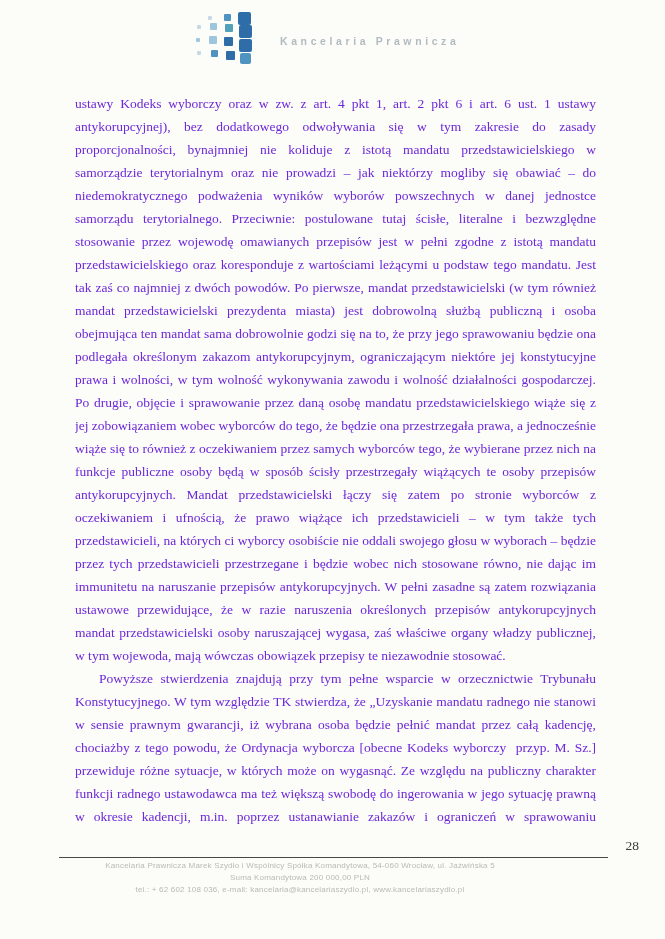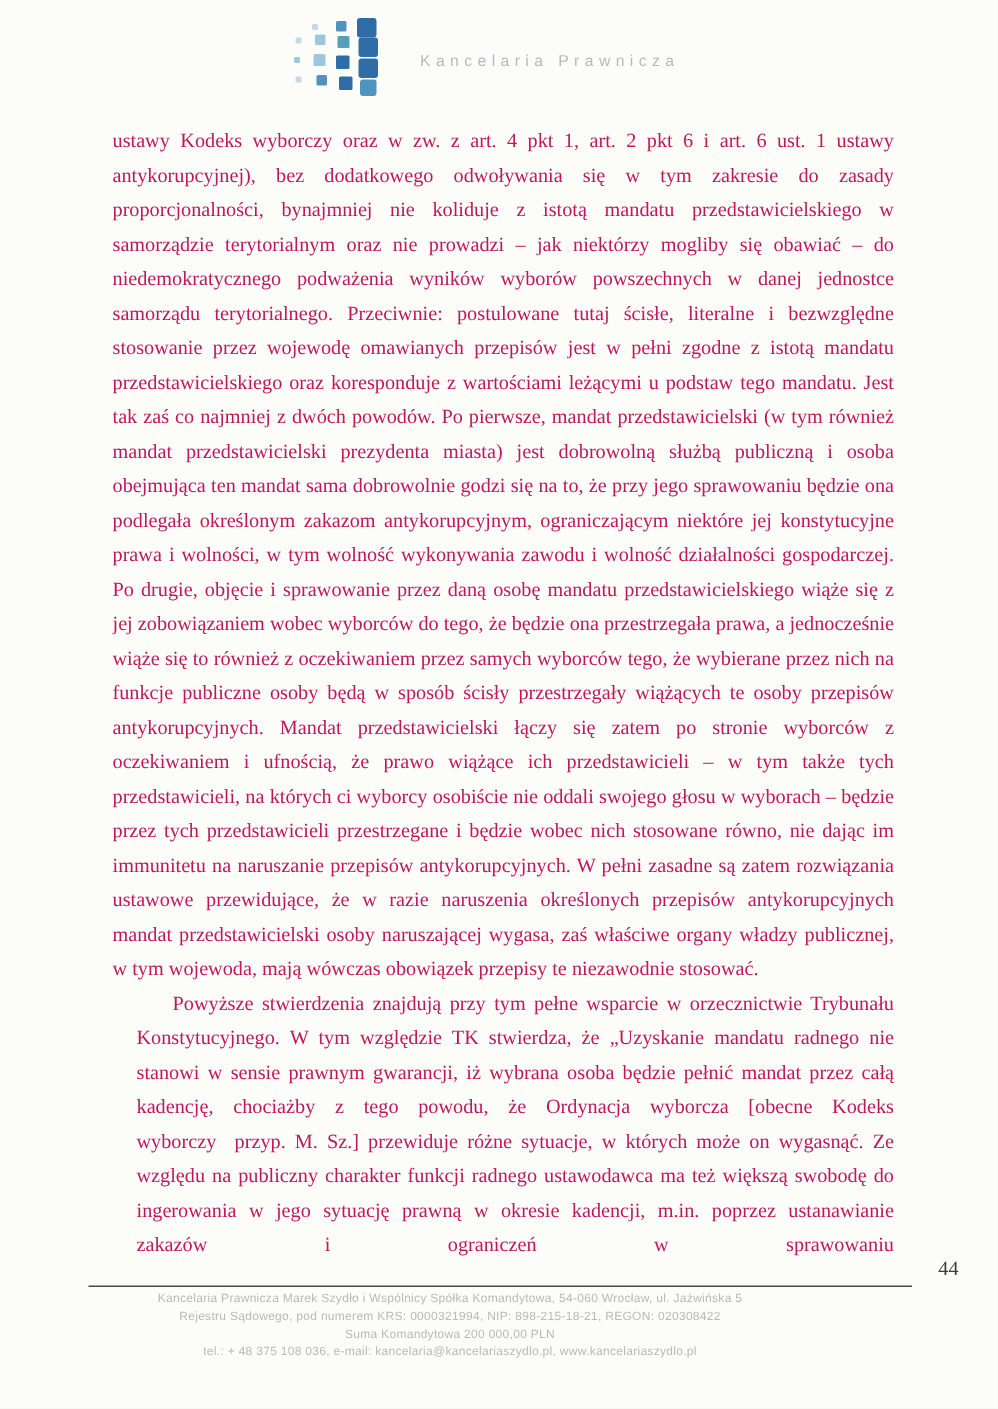--- a/index.html
+++ b/index.html
@@ -32,41 +32,41 @@
     font-size: 17px;
     font-weight: 500;
     letter-spacing: 0.8px;
     color: #58616a;
     white-space: nowrap;
   }
   .brand-subtitle {
     margin-top: 3px;
     font-family: "Liberation Sans", sans-serif;
     font-size: 10.5px;
-    font-weight: 400;
+    font-weight: 700;
     letter-spacing: 3.6px;
     color: #b2bbc1;
     white-space: nowrap;
   }
 
   
   .body-text {
     position: absolute;
     left: 75px;
-    top: 82px;
+    top: 92px;
     width: 521px;
     max-height: 762px;
     overflow: hidden;
     font-size: 13.5px;
     line-height: 23px;
-    color: #be185d;
+    color: #6d28d9;
     text-align: justify;
   }
   .body-text p { text-align: justify; }
-  .body-text p.indent { text-indent: 24px; margin-left: 16px; }
+  .body-text p.indent { text-indent: 24px; }
   .body-text p.justify-last { text-align-last: justify; }
 
   
   .page-number {
     position: absolute;
     right: 26px;
     top: 838px;
     font-size: 13.5px;
     color: #3b3b38;
   }
@@ -118,23 +118,22 @@
     <div class="brand">
       <span class="brand-subtitle">Kancelaria Prawnicza</span>
     </div>
   </div>
 
   <div class="body-text">
     <p>ustawy Kodeks wyborczy oraz w zw. z art. 4 pkt 1, art. 2 pkt 6 i art. 6 ust. 1 ustawy antykorupcyjnej), bez dodatkowego odwoływania się w tym zakresie do zasady proporcjonalności, bynajmniej nie koliduje z istotą mandatu przedstawicielskiego w samorządzie terytorialnym oraz nie prowadzi – jak niektórzy mogliby się obawiać – do niedemokratycznego podważenia wyników wyborów powszechnych w danej jednostce samorządu terytorialnego. Przeciwnie: postulowane tutaj ścisłe, literalne i bezwzględne stosowanie przez wojewodę omawianych przepisów jest w pełni zgodne z istotą mandatu przedstawicielskiego oraz koresponduje z wartościami leżącymi u podstaw tego mandatu. Jest tak zaś co najmniej z dwóch powodów. Po pierwsze, mandat przedstawicielski (w tym również mandat przedstawicielski prezydenta miasta) jest dobrowolną służbą publiczną i osoba obejmująca ten mandat sama dobrowolnie godzi się na to, że przy jego sprawowaniu będzie ona podlegała określonym zakazom antykorupcyjnym, ograniczającym niektóre jej konstytucyjne prawa i wolności, w tym wolność wykonywania zawodu i wolność działalności gospodarczej. Po drugie, objęcie i sprawowanie przez daną osobę mandatu przedstawicielskiego wiąże się z jej zobowiązaniem wobec wyborców do tego, że będzie ona przestrzegała prawa, a jednocześnie wiąże się to również z oczekiwaniem przez samych wyborców tego, że wybierane przez nich na funkcje publiczne osoby będą w sposób ścisły przestrzegały wiążących te osoby przepisów antykorupcyjnych. Mandat przedstawicielski łączy się zatem po stronie wyborców z oczekiwaniem i ufnością, że prawo wiążące ich przedstawicieli – w tym także tych przedstawicieli, na których ci wyborcy osobiście nie oddali swojego głosu w wyborach – będzie przez tych przedstawicieli przestrzegane i będzie wobec nich stosowane równo, nie dając im immunitetu na naruszanie przepisów antykorupcyjnych. W pełni zasadne są zatem rozwiązania ustawowe przewidujące, że w razie naruszenia określonych przepisów antykorupcyjnych mandat przedstawicielski osoby naruszającej wygasa, zaś właściwe organy władzy publicznej, w tym wojewoda, mają wówczas obowiązek przepisy te niezawodnie stosować.</p>
     <p class="indent justify-last">Powyższe stwierdzenia znajdują przy tym pełne wsparcie w orzecznictwie Trybunału Konstytucyjnego. W tym względzie TK stwierdza, że „Uzyskanie mandatu radnego nie stanowi w sensie prawnym gwarancji, iż wybrana osoba będzie pełnić mandat przez całą kadencję, chociażby z tego powodu, że Ordynacja wyborcza [obecne Kodeks wyborczy&nbsp;&nbsp;przyp. M. Sz.] przewiduje różne sytuacje, w których może on wygasnąć. Ze względu na publiczny charakter funkcji radnego ustawodawca ma też większą swobodę do ingerowania w jego sytuację prawną w okresie kadencji, m.in. poprzez ustanawianie zakazów i ograniczeń w sprawowaniu</p>
   </div>
 
-  <div class="page-number">44</div>
+  <div class="page-number">28</div>
 
   <div class="footer-divider"></div>
   <div class="footer">
     <div>Kancelaria Prawnicza Marek Szydło i Wspólnicy Spółka Komandytowa, 54-060 Wrocław, ul. Jaźwińska 5</div>
-    <div>Rejestru Sądowego, pod numerem KRS: 0000321994, NIP: 898-215-18-21, REGON: 020308422</div>
     <div>Suma Komandytowa 200 000,00 PLN</div>
-    <div>tel.: + 48 375 108 036, e-mail: kancelaria@kancelariaszydlo.pl, www.kancelariaszydlo.pl</div>
+    <div>tel.: + 62 602 108 036, e-mail: kancelaria@kancelariaszydlo.pl, www.kancelariaszydlo.pl</div>
   </div>
 
 </div>
 
 </body></html>

